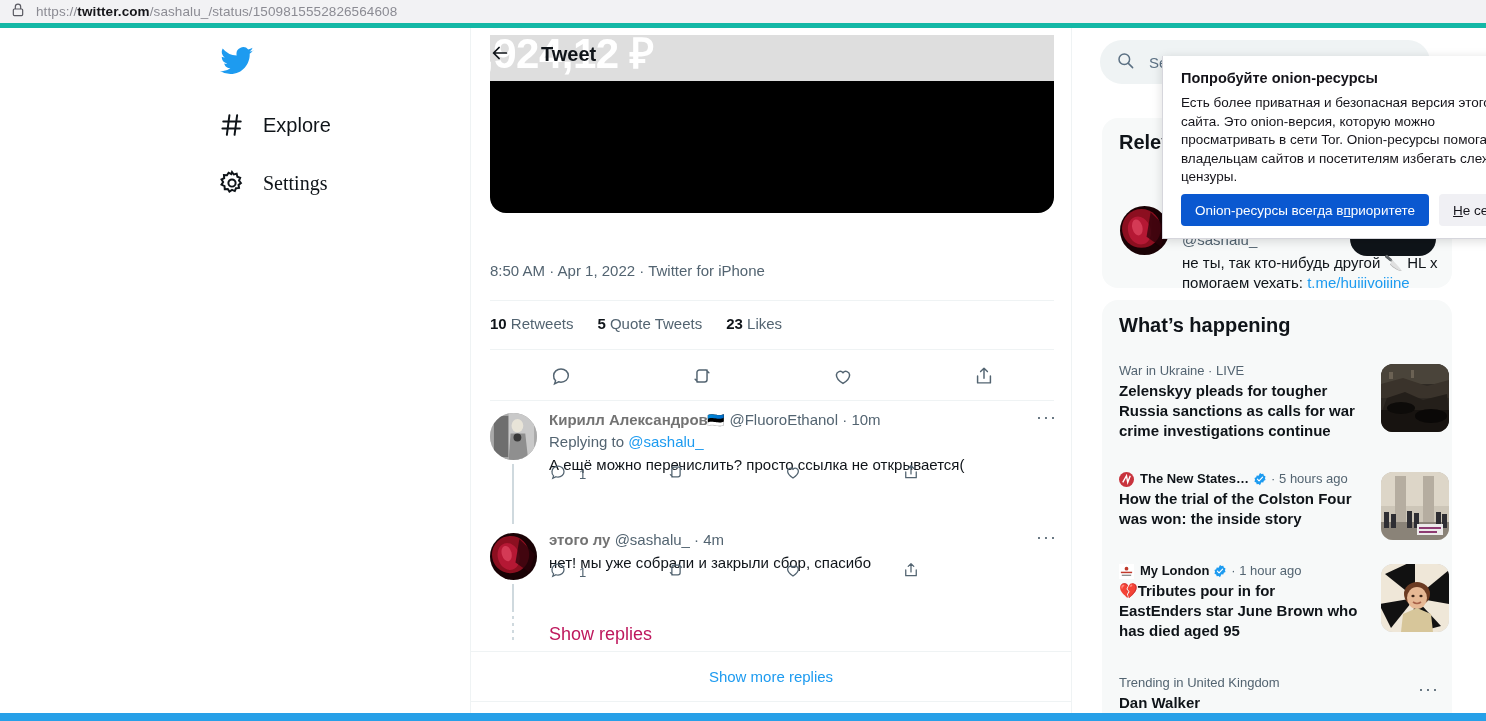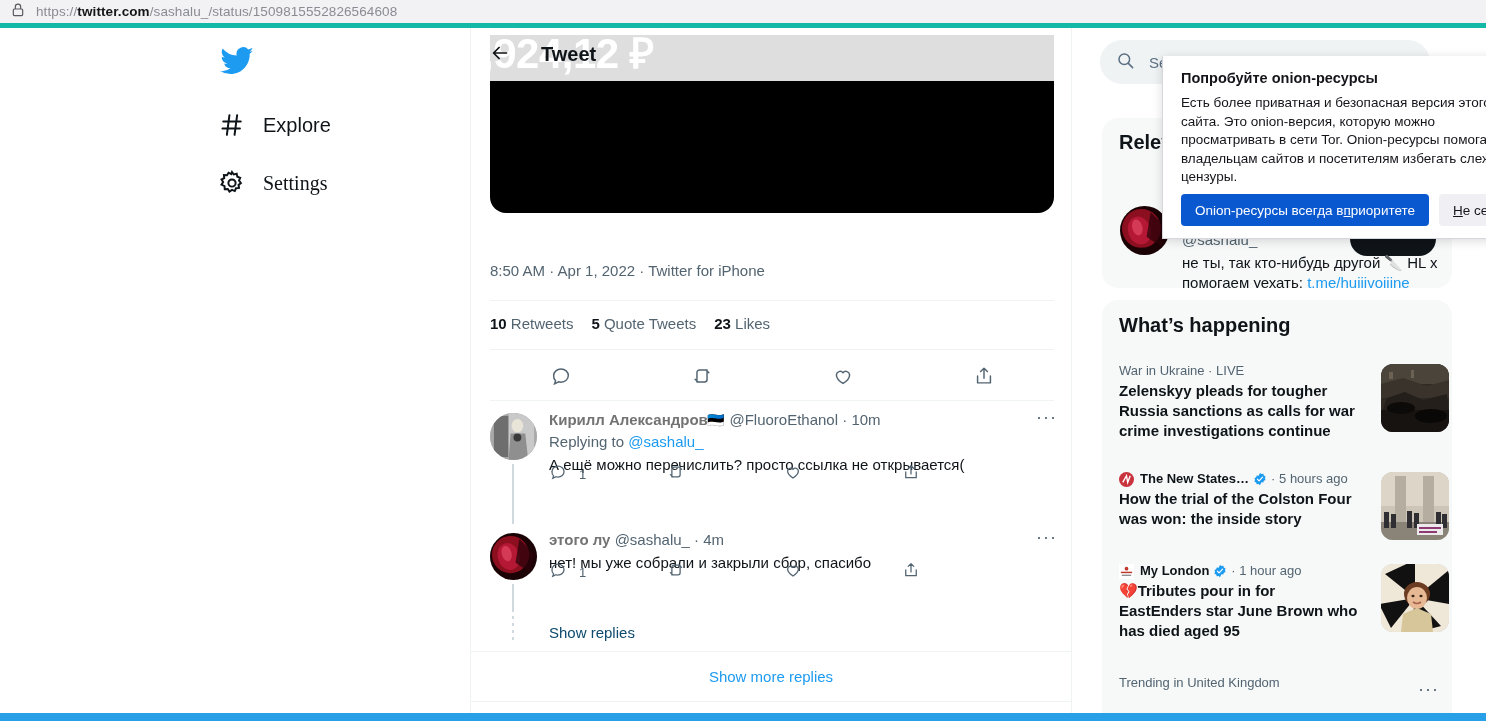--- a/index.html
+++ b/index.html
@@ -101,21 +101,21 @@
     font-size: 15px; color: #536471;
   }
   .hrule { position: absolute; left: 19px; width: 564px; height: 1px; background: #eff3f4; }
   #rule-1 { top: 272px; }
   #rule-2 { top: 321px; }
   #rule-3 { top: 372px; }
 
   #tweet-stats {
     position: absolute; left: 19px; top: 287px;
     font-size: 15px; color: #536471;
-    display: flex; gap: 18px;
+    display: flex; gap: 24px;
   }
   #tweet-stats b { color: #0f1419; font-weight: 700; }
 
   #tweet-actions {
     position: absolute; left: 19px; top: 333px;
     width: 564px; height: 34px;
     display: flex; align-items: center;
   }
   #tweet-actions .act { width: 141px; display: flex; justify-content: center; cursor: pointer; }
   .act svg { width: 22px; height: 22px; }
@@ -163,21 +163,21 @@
   .reply-actions .cnt { font-size: 13px; color: #536471; margin-left: 12px; }
 
   .reply-more {
     position: absolute; right: 14px; top: 8px;
     font-size: 18px; color: #536471; letter-spacing: 1px; cursor: pointer;
     line-height: 14px;
   }
 
   #show-replies {
     position: absolute; left: 78px; top: 596px;
-    font-size: 15px; color: #0c4a6e; cursor: pointer;
+    font-size: 18px; color: #be185d; cursor: pointer;
   }
   #rule-4 { position: absolute; left: 0; top: 623px; width: 600px; height: 1px; background: #eff3f4; }
   #show-more-replies {
     position: absolute; left: 0; top: 624px; width: 600px; height: 49px;
     display: flex; align-items: center; justify-content: center;
     font-size: 15px; color: #1d9bf0; cursor: pointer;
   }
   #rule-5 { position: absolute; left: 0; top: 673px; width: 600px; height: 1px; background: #eff3f4; }
 
   
@@ -609,20 +609,21 @@
             <ellipse cx="32" cy="32" rx="1.6" ry="1.2" fill="#3a2418"></ellipse>
             <ellipse cx="40" cy="32" rx="1.6" ry="1.2" fill="#3a2418"></ellipse>
             <path d="M32 38q4 3 8 0" stroke="#a8624a" stroke-width="1.6" fill="none"></path>
             <path d="M22 50 L36 44 L50 50 L52 68 L20 68z" fill="#d7c69a"></path>
           </svg>
         </div>
       </div>
 
       <div id="trend-3">
         <div class="trend-cat">Trending in United Kingdom</div>
+        <div class="trend-headline">Dan Walker</div>
         <div id="trend-3-more">···</div>
       </div>
     </section>
   </aside>
 
   <div id="onion-popup">
     <div id="onion-title">Попробуйте onion-ресурсы</div>
     <div id="onion-body">Есть более приватная и безопасная версия этого сайта. Это onion-версия, которую можно просматривать в сети Tor. Onion-ресурсы помогают владельцам сайтов и посетителям избегать слежки и цензуры.</div>
     <a id="onion-learnmore">Подробнее</a>
     <div id="onion-buttons">

